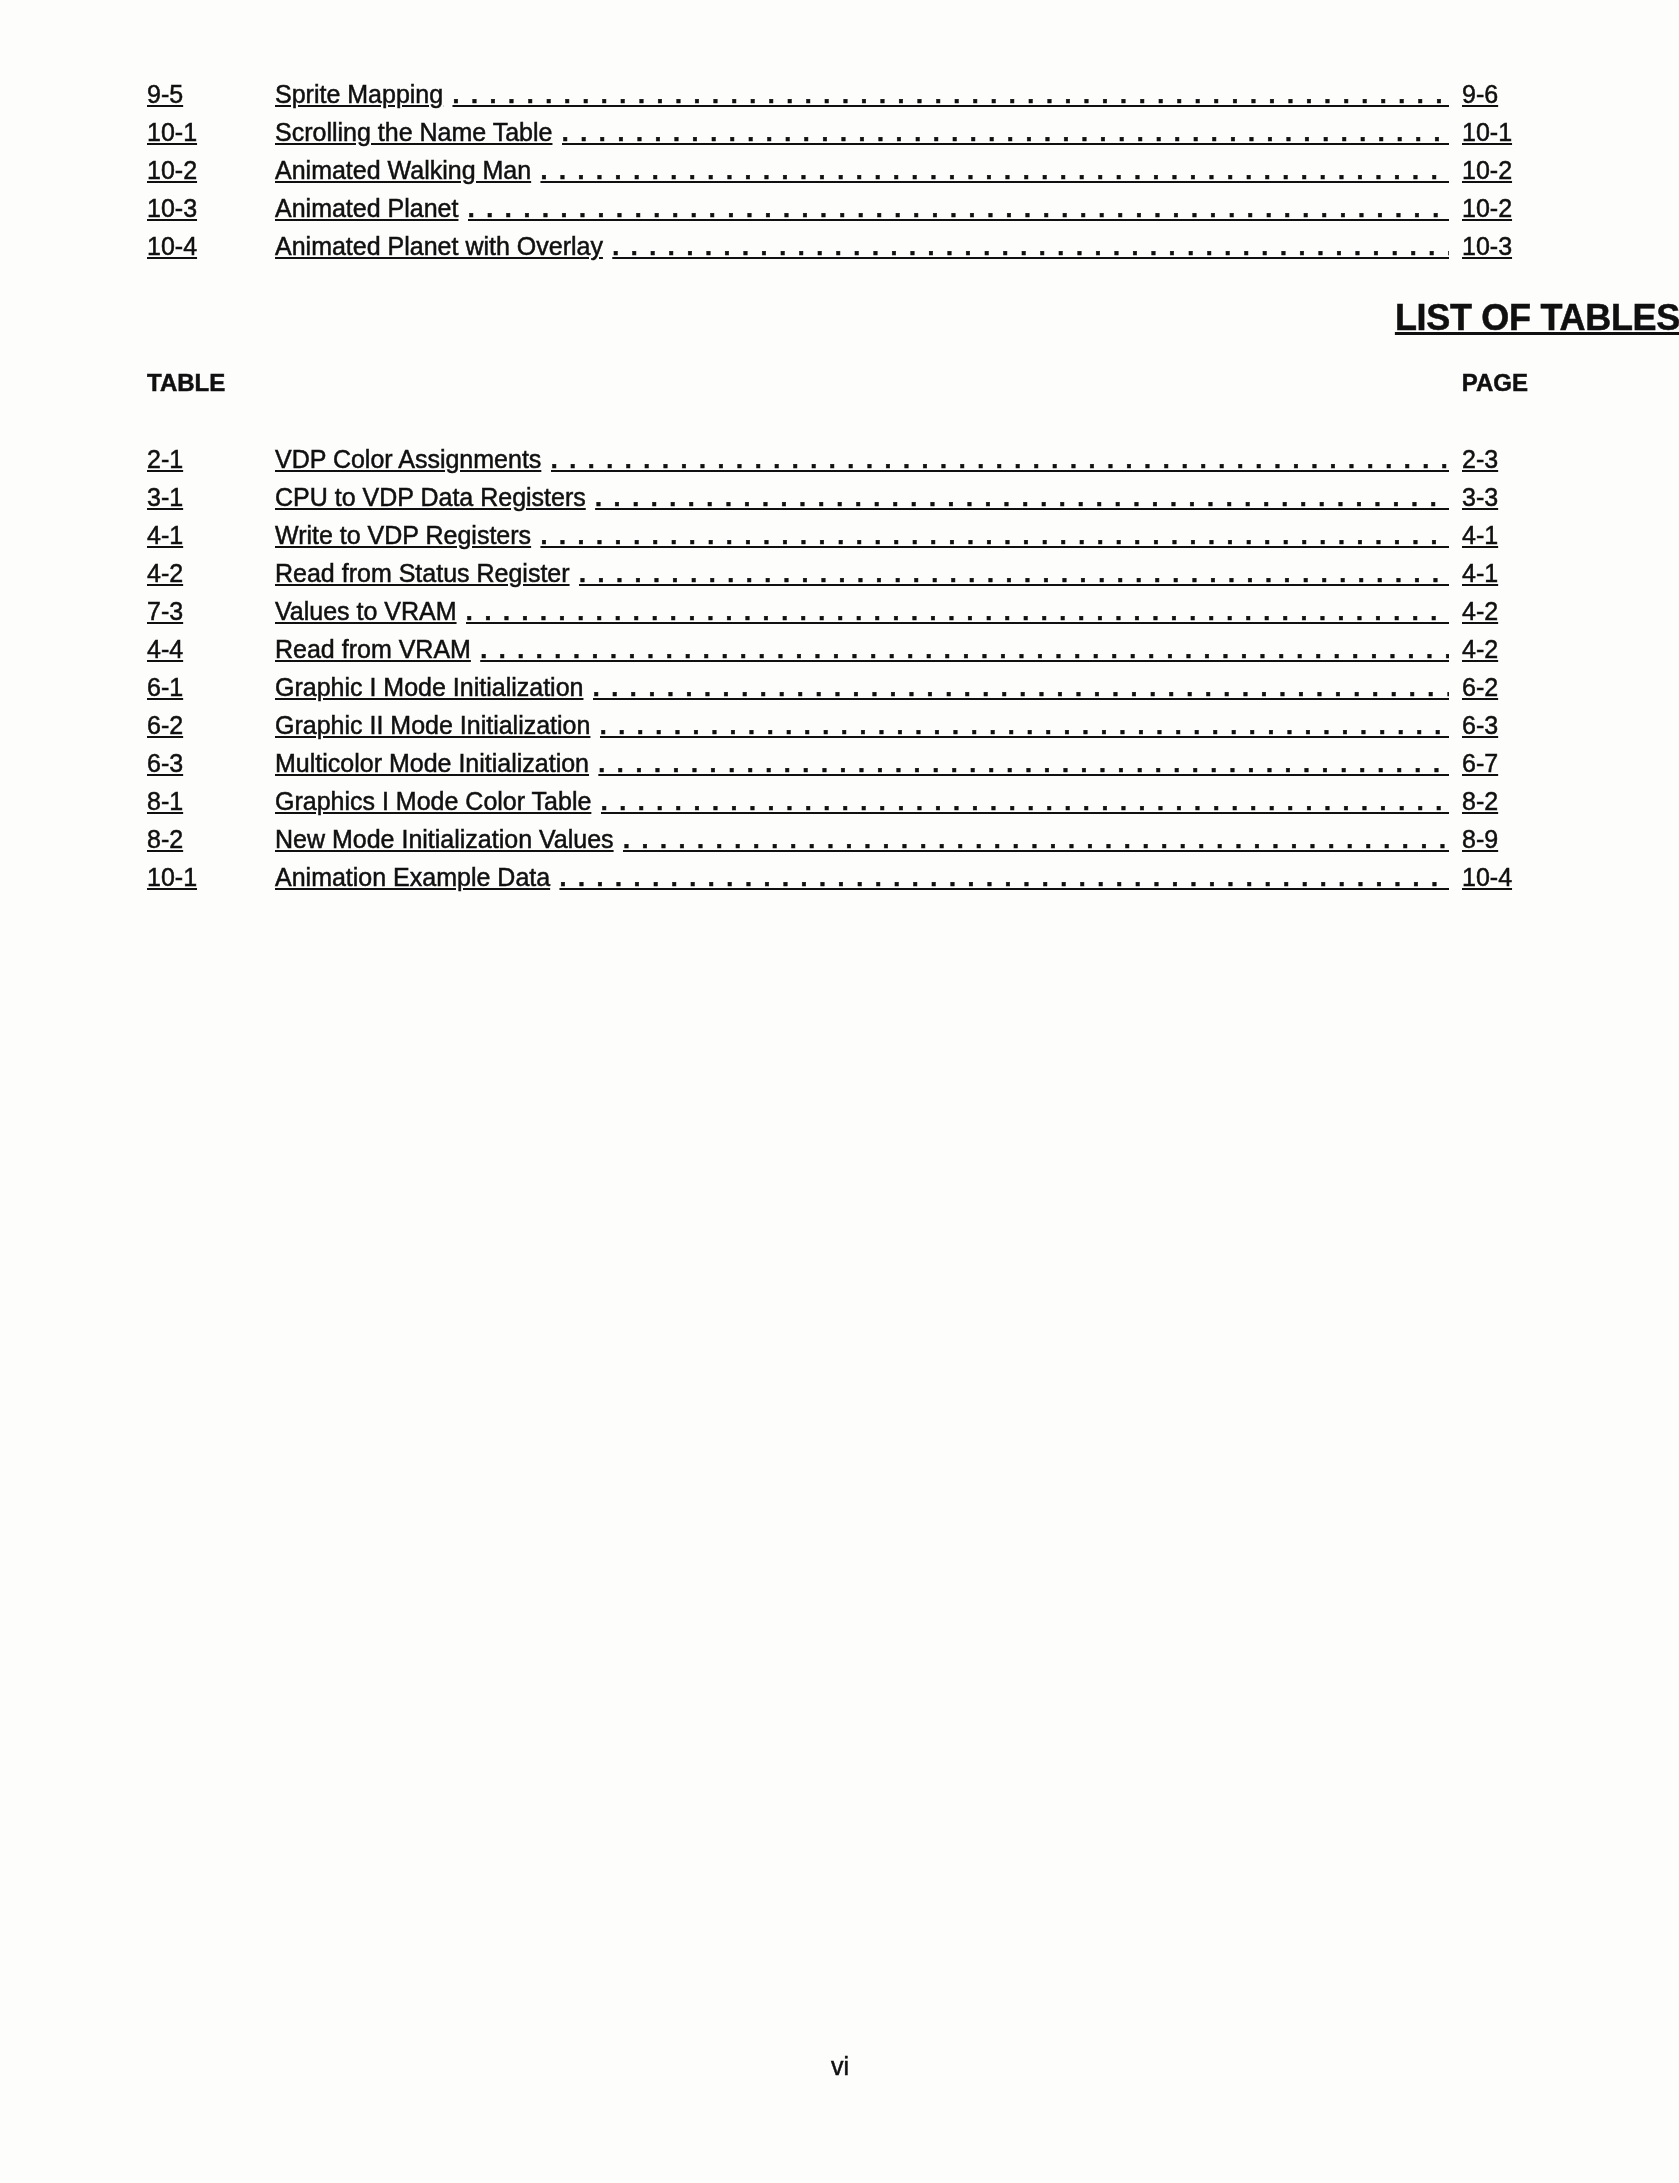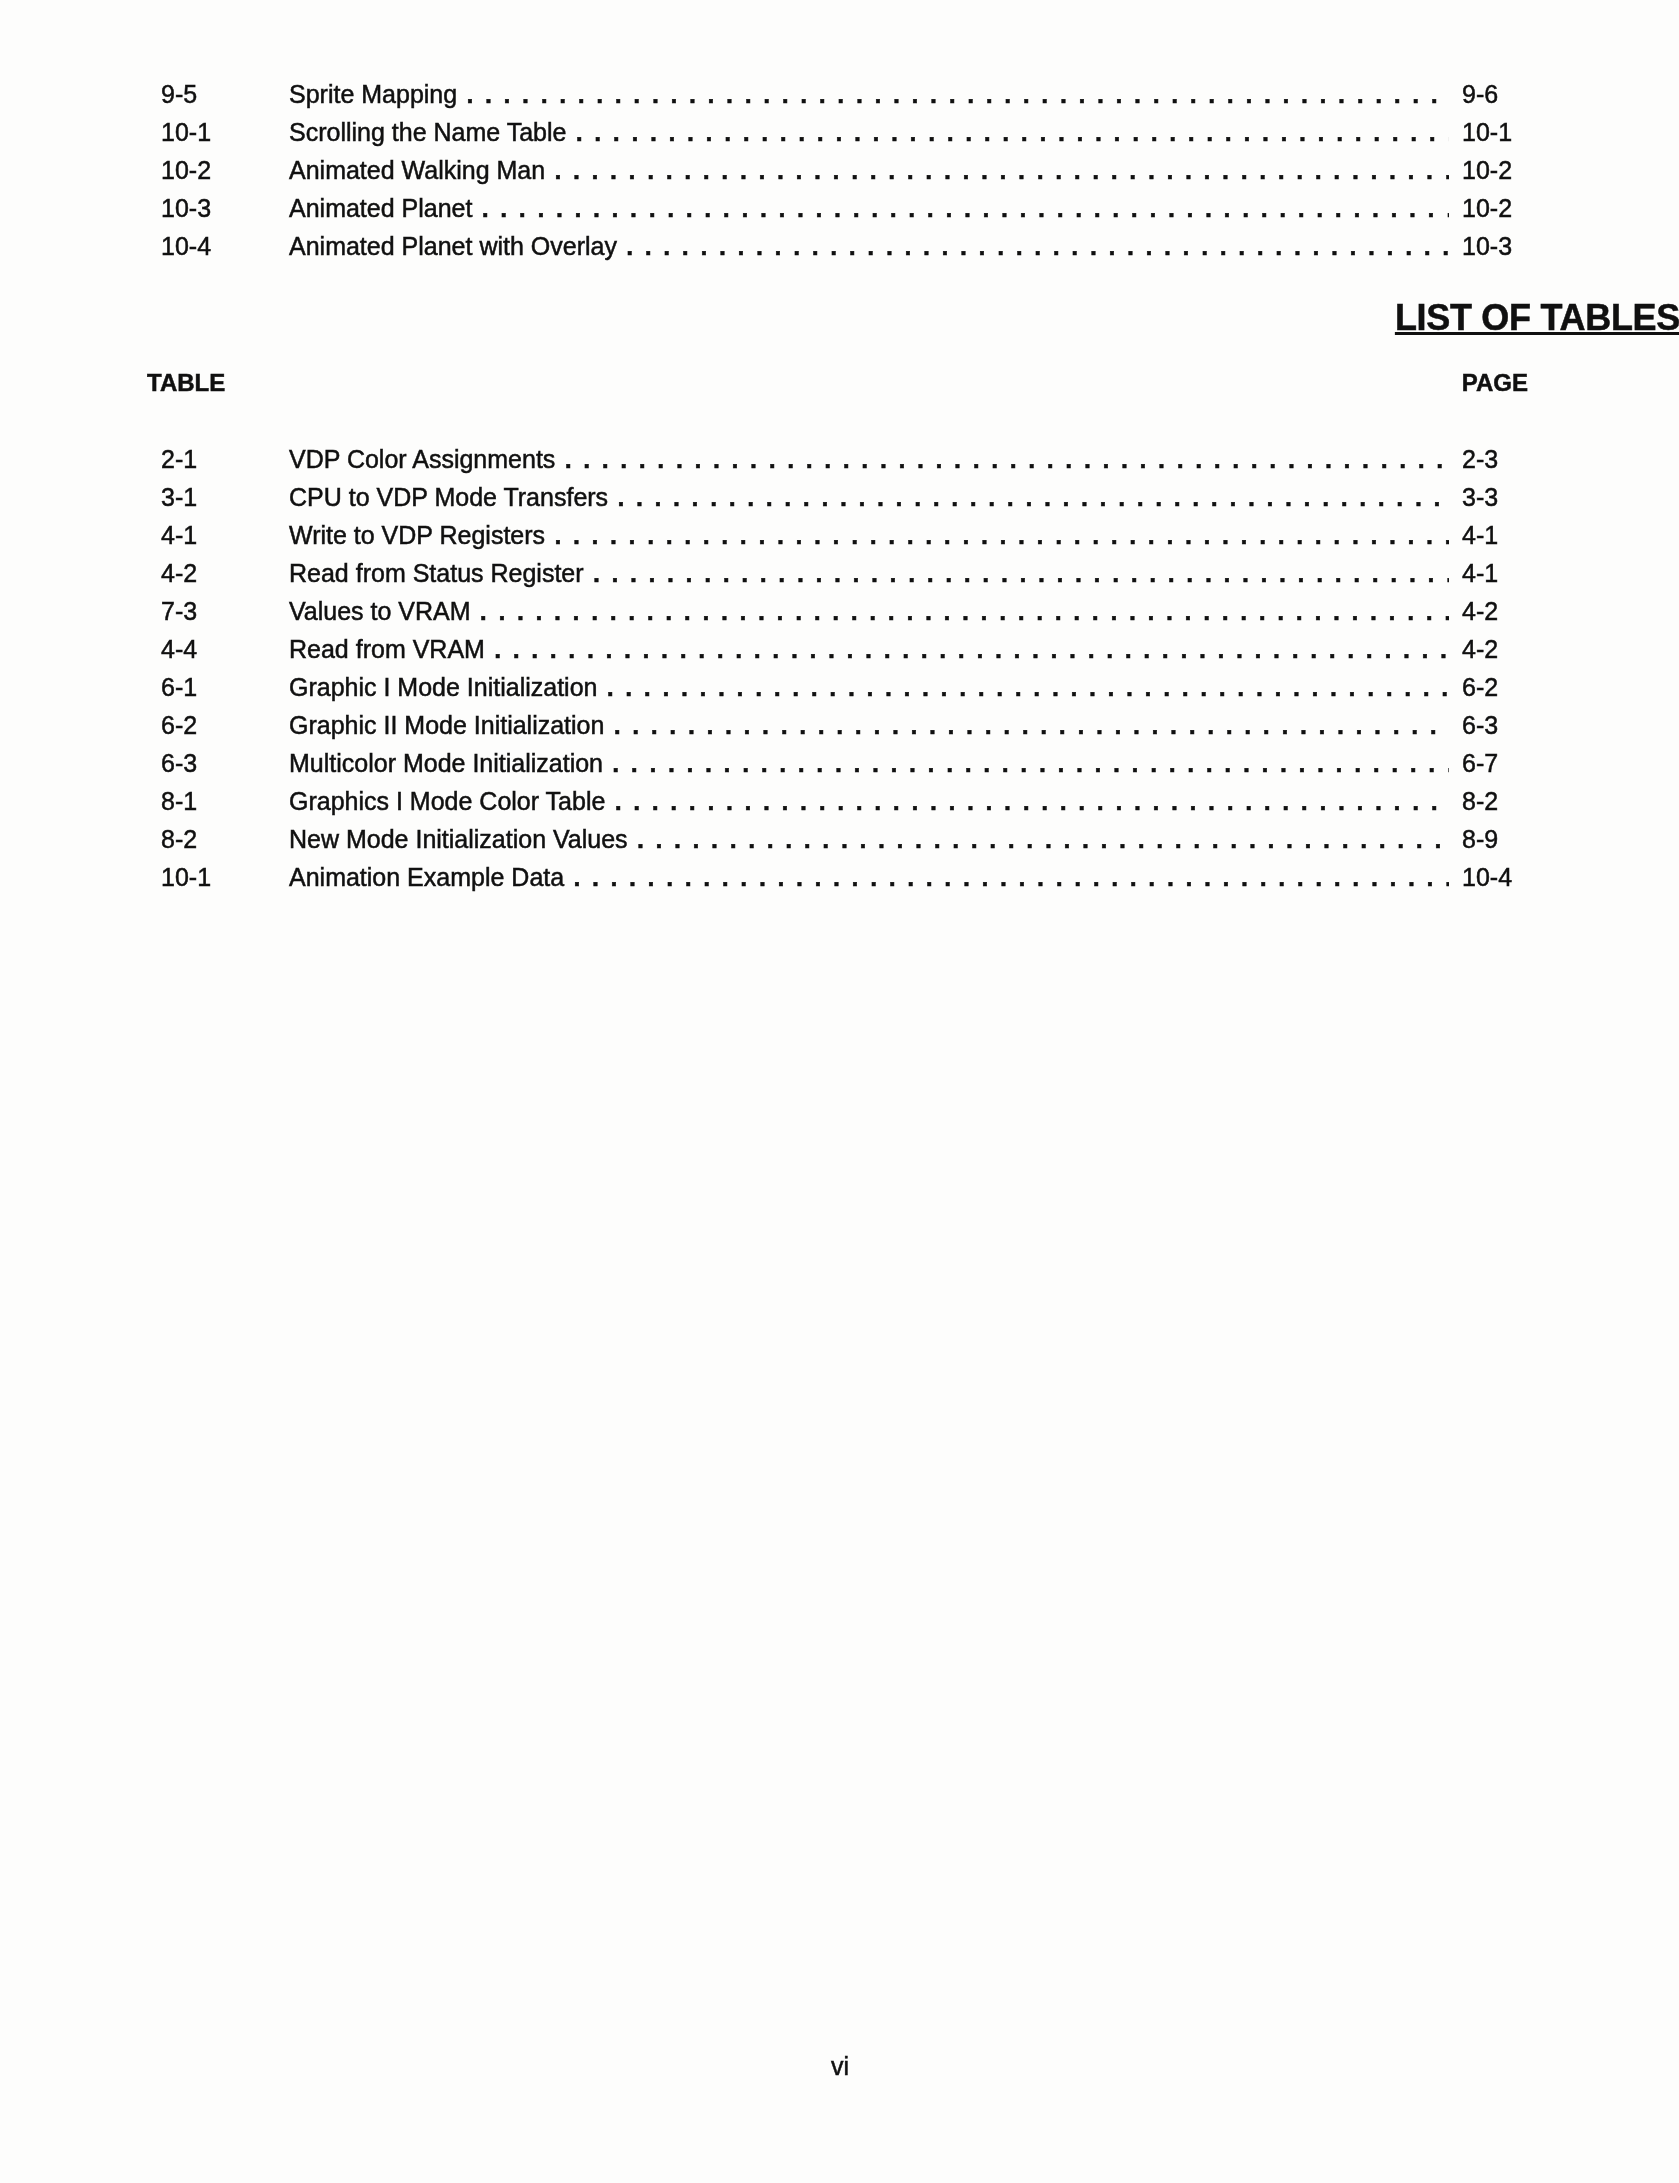--- a/index.html
+++ b/index.html
@@ -14,22 +14,23 @@
     background: #fdfdfc;
     color: #101010;
     font-family: "Liberation Sans", sans-serif;
     -webkit-text-stroke: 0.5px currentColor; 
     overflow: hidden;
   }
 
   
   .toc {
     position: absolute;
-    left: 161px;
+    left: 147px;
     right: 152px;
+    text-decoration: underline;
   }
   #figures-list { top: 75px; }
   #tables-list  { top: 440px; }
 
   .toc-row {
     display: flex;
     align-items: baseline;
     line-height: 38px;
     font-size: 25px;
     white-space: nowrap;
@@ -138,21 +139,21 @@
 
   <div class="toc" id="tables-list">
       <div class="toc-row">
     <span class="toc-num">2-1</span>
     <span class="toc-title">VDP Color Assignments</span>
     <span class="toc-leader"></span>
     <span class="toc-page">2-3</span>
   </div>
       <div class="toc-row">
     <span class="toc-num">3-1</span>
-    <span class="toc-title">CPU to VDP Mode Transfers</span>
+    <span class="toc-title">CPU to VDP Data Registers</span>
     <span class="toc-leader"></span>
     <span class="toc-page">3-3</span>
   </div>
       <div class="toc-row">
     <span class="toc-num">4-1</span>
     <span class="toc-title">Write to VDP Registers</span>
     <span class="toc-leader"></span>
     <span class="toc-page">4-1</span>
   </div>
       <div class="toc-row">

